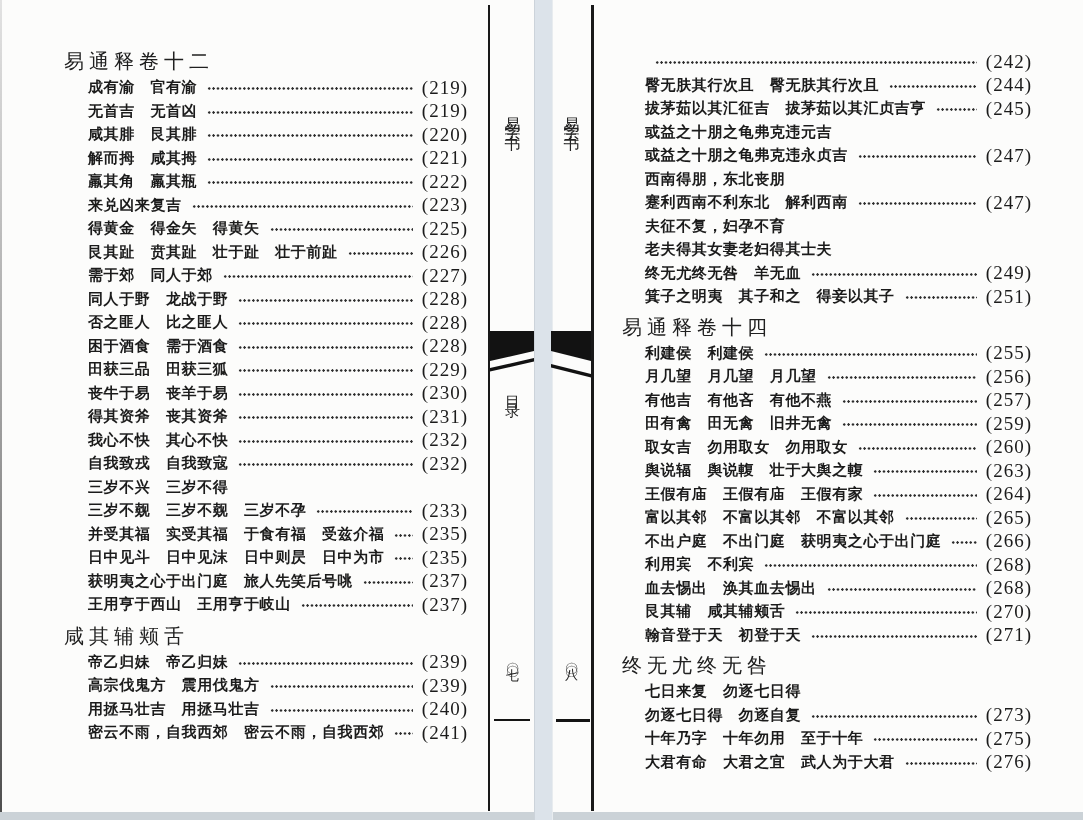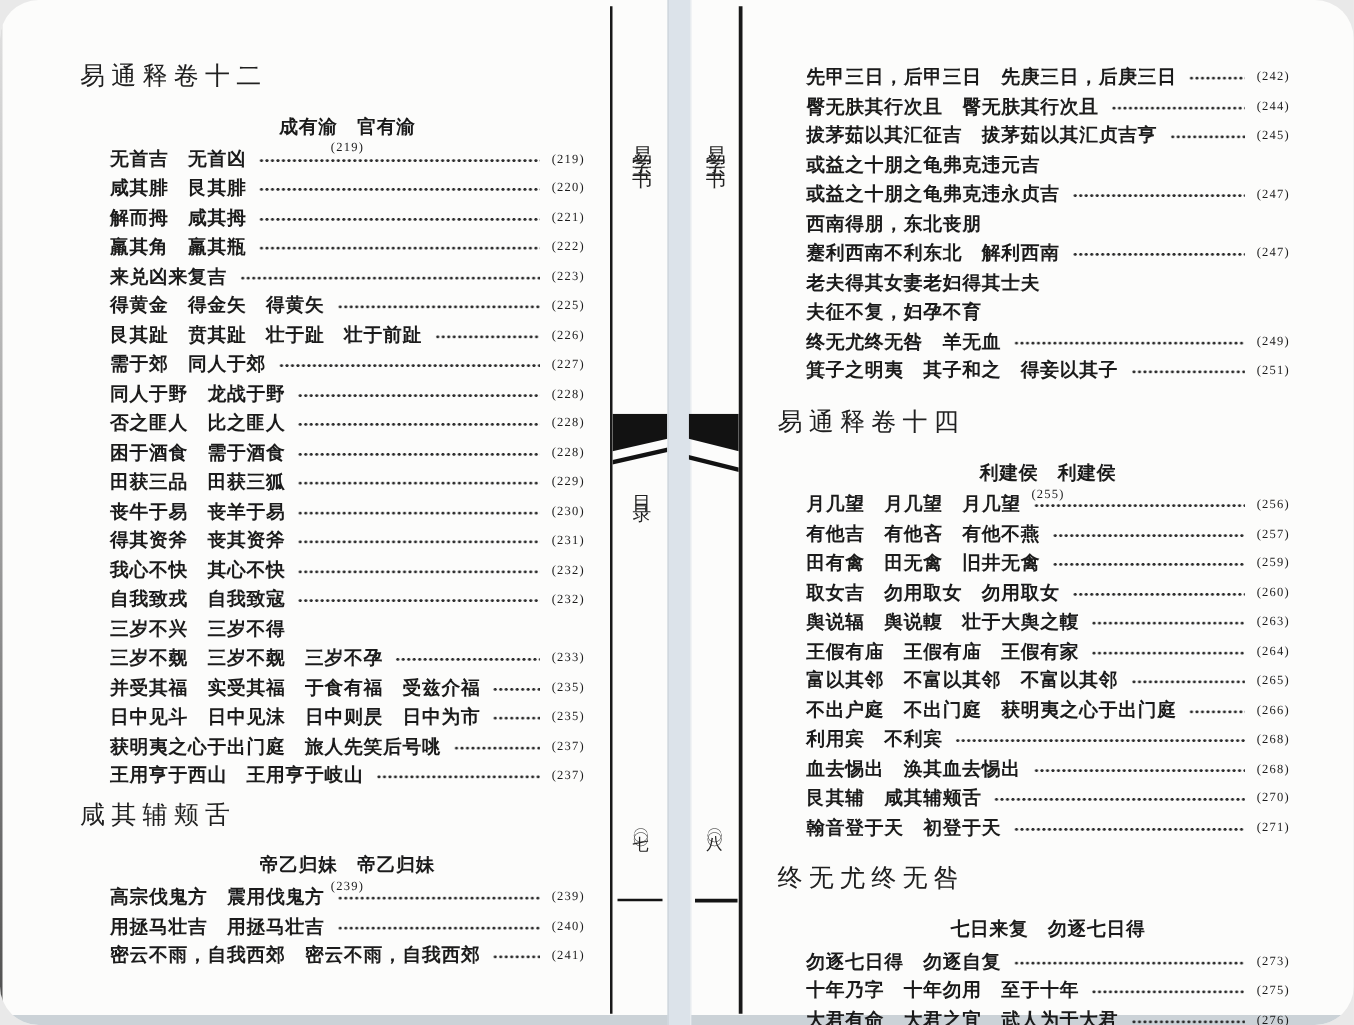--- a/index.html
+++ b/index.html
@@ -1,20 +1,19 @@
 <!DOCTYPE html>
 <html><head>
 <meta charset="utf-8">
 <style>
   html,body { margin:0; padding:0; background:#e9e9e9; }
   #screen {
     position:relative; width:1083px; height:820px; overflow:hidden;
     background:#fcfcfb; color:#1b1b1b;
     font-family:"Liberation Serif","DejaVu Serif",serif;
-    border-radius:31px;
   }
   
   #page-left-edge { position:absolute; left:0; top:0; width:2px; height:812px;
     background:linear-gradient(180deg,#e2e2e2 0%,#9a9a9a 55%,#4f4f4f 100%); }
   #bottom-band { position:absolute; left:0; top:812px; width:1083px; height:8px; background:#cbd2d7; }
   #gutter { position:absolute; left:534px; top:0; width:17px; height:820px;
     background:#dce3ea; border-left:1px solid #ccd3da; border-right:1px solid #e8ecef; }
   
   .frame-line { position:absolute; top:5px; width:2.5px; height:806px; background:#191919; }
   #frame-left  { left:487.5px; }
@@ -30,31 +29,31 @@
   .strip-tick { position:absolute; top:719px; height:2.2px; background:#141414; }
   #strip-left  .strip-tick { left:4px; right:4px; }
   #strip-right .strip-tick { left:5px; right:1px; height:2.6px; }
   .fishtail { position:absolute; top:331px; left:0; }
   
   .toc-col { position:absolute; }
   #left-col  { left:60px;  top:46px; width:408px; }
   #right-col { left:618px; top:50px; width:414px; }
   .toc-heading { height:30px; line-height:30px; font-size:20px; letter-spacing:5px;
     padding-left:4px; font-weight:500; white-space:nowrap; color:#202020; }
-  .toc-heading + .toc-row { margin-top:16px;flex-direction:column; }
-  .toc-col .toc-heading:not(:first-child) { margin-top:14px; }
+  .toc-heading + .toc-row { margin-top:0; }
+  .toc-col .toc-heading:not(:first-child) { margin-top:3px; }
   #left-col .toc-heading:not(:first-child) { margin-top:4px; }
   .toc-row { display:flex; align-items:center; height:23.5px; padding-left:28px; }
   #right-col .toc-row { padding-left:27px; }
   .toc-row.flush { padding-left:4px; }
   .entry-text { white-space:nowrap; font-weight:700; font-size:15px; letter-spacing:0.6px; }
   .leader { flex:1 1 auto; min-width:0; height:5px; margin:2px 9px 0 10px;
     background-image:radial-gradient(circle,#2c2c2c 1.05px,rgba(0,0,0,0) 1.4px);
     background-size:4.4px 5px; background-repeat:repeat-x; background-position:0 50%; }
-  .pagenum { font-size:10px; font-weight:400; letter-spacing:1px; white-space:nowrap; }
+  .pagenum { font-size:19px; font-weight:400; letter-spacing:1px; white-space:nowrap; }
 </style>
 </head>
 <body>
 
 <div id="screen">
 
   <div id="bottom-band"></div>
   <div id="page-left-edge"></div>
 
   <div id="left-col" class="toc-col">
@@ -190,21 +189,20 @@
       </div>
       <div class="toc-row">
         <span class="entry-text">密云不雨，自我西郊　密云不雨，自我西郊</span>
         <span class="leader"></span>
         <span class="pagenum">(241)</span>
       </div>
     </div>
 
   <div id="right-col" class="toc-col">
       <div class="toc-row">
-        <span class="entry-text">先甲三日，后甲三日　先庚三日，后庚三日</span>
         <span class="leader"></span>
         <span class="pagenum">(242)</span>
       </div>
       <div class="toc-row">
         <span class="entry-text">臀无肤其行次且　臀无肤其行次且</span>
         <span class="leader"></span>
         <span class="pagenum">(244)</span>
       </div>
       <div class="toc-row">
         <span class="entry-text">拔茅茹以其汇征吉　拔茅茹以其汇贞吉亨</span>
@@ -219,26 +217,26 @@
         <span class="leader"></span>
         <span class="pagenum">(247)</span>
       </div>
       <div class="toc-row">
         <span class="entry-text">西南得朋，东北丧朋</span>
       </div>
       <div class="toc-row">
         <span class="entry-text">蹇利西南不利东北　解利西南</span>
         <span class="leader"></span>
         <span class="pagenum">(247)</span>
+      </div>
+      <div class="toc-row flush">
+        <span class="entry-text">夫征不复，妇孕不育</span>
       </div>
       <div class="toc-row flush">
         <span class="entry-text">老夫得其女妻老妇得其士夫</span>
-      </div>
-      <div class="toc-row flush">
-        <span class="entry-text">夫征不复，妇孕不育</span>
       </div>
       <div class="toc-row">
         <span class="entry-text">终无尤终无咎　羊无血</span>
         <span class="leader"></span>
         <span class="pagenum">(249)</span>
       </div>
       <div class="toc-row">
         <span class="entry-text">箕子之明夷　其子和之　得妾以其子</span>
         <span class="leader"></span>
         <span class="pagenum">(251)</span>

